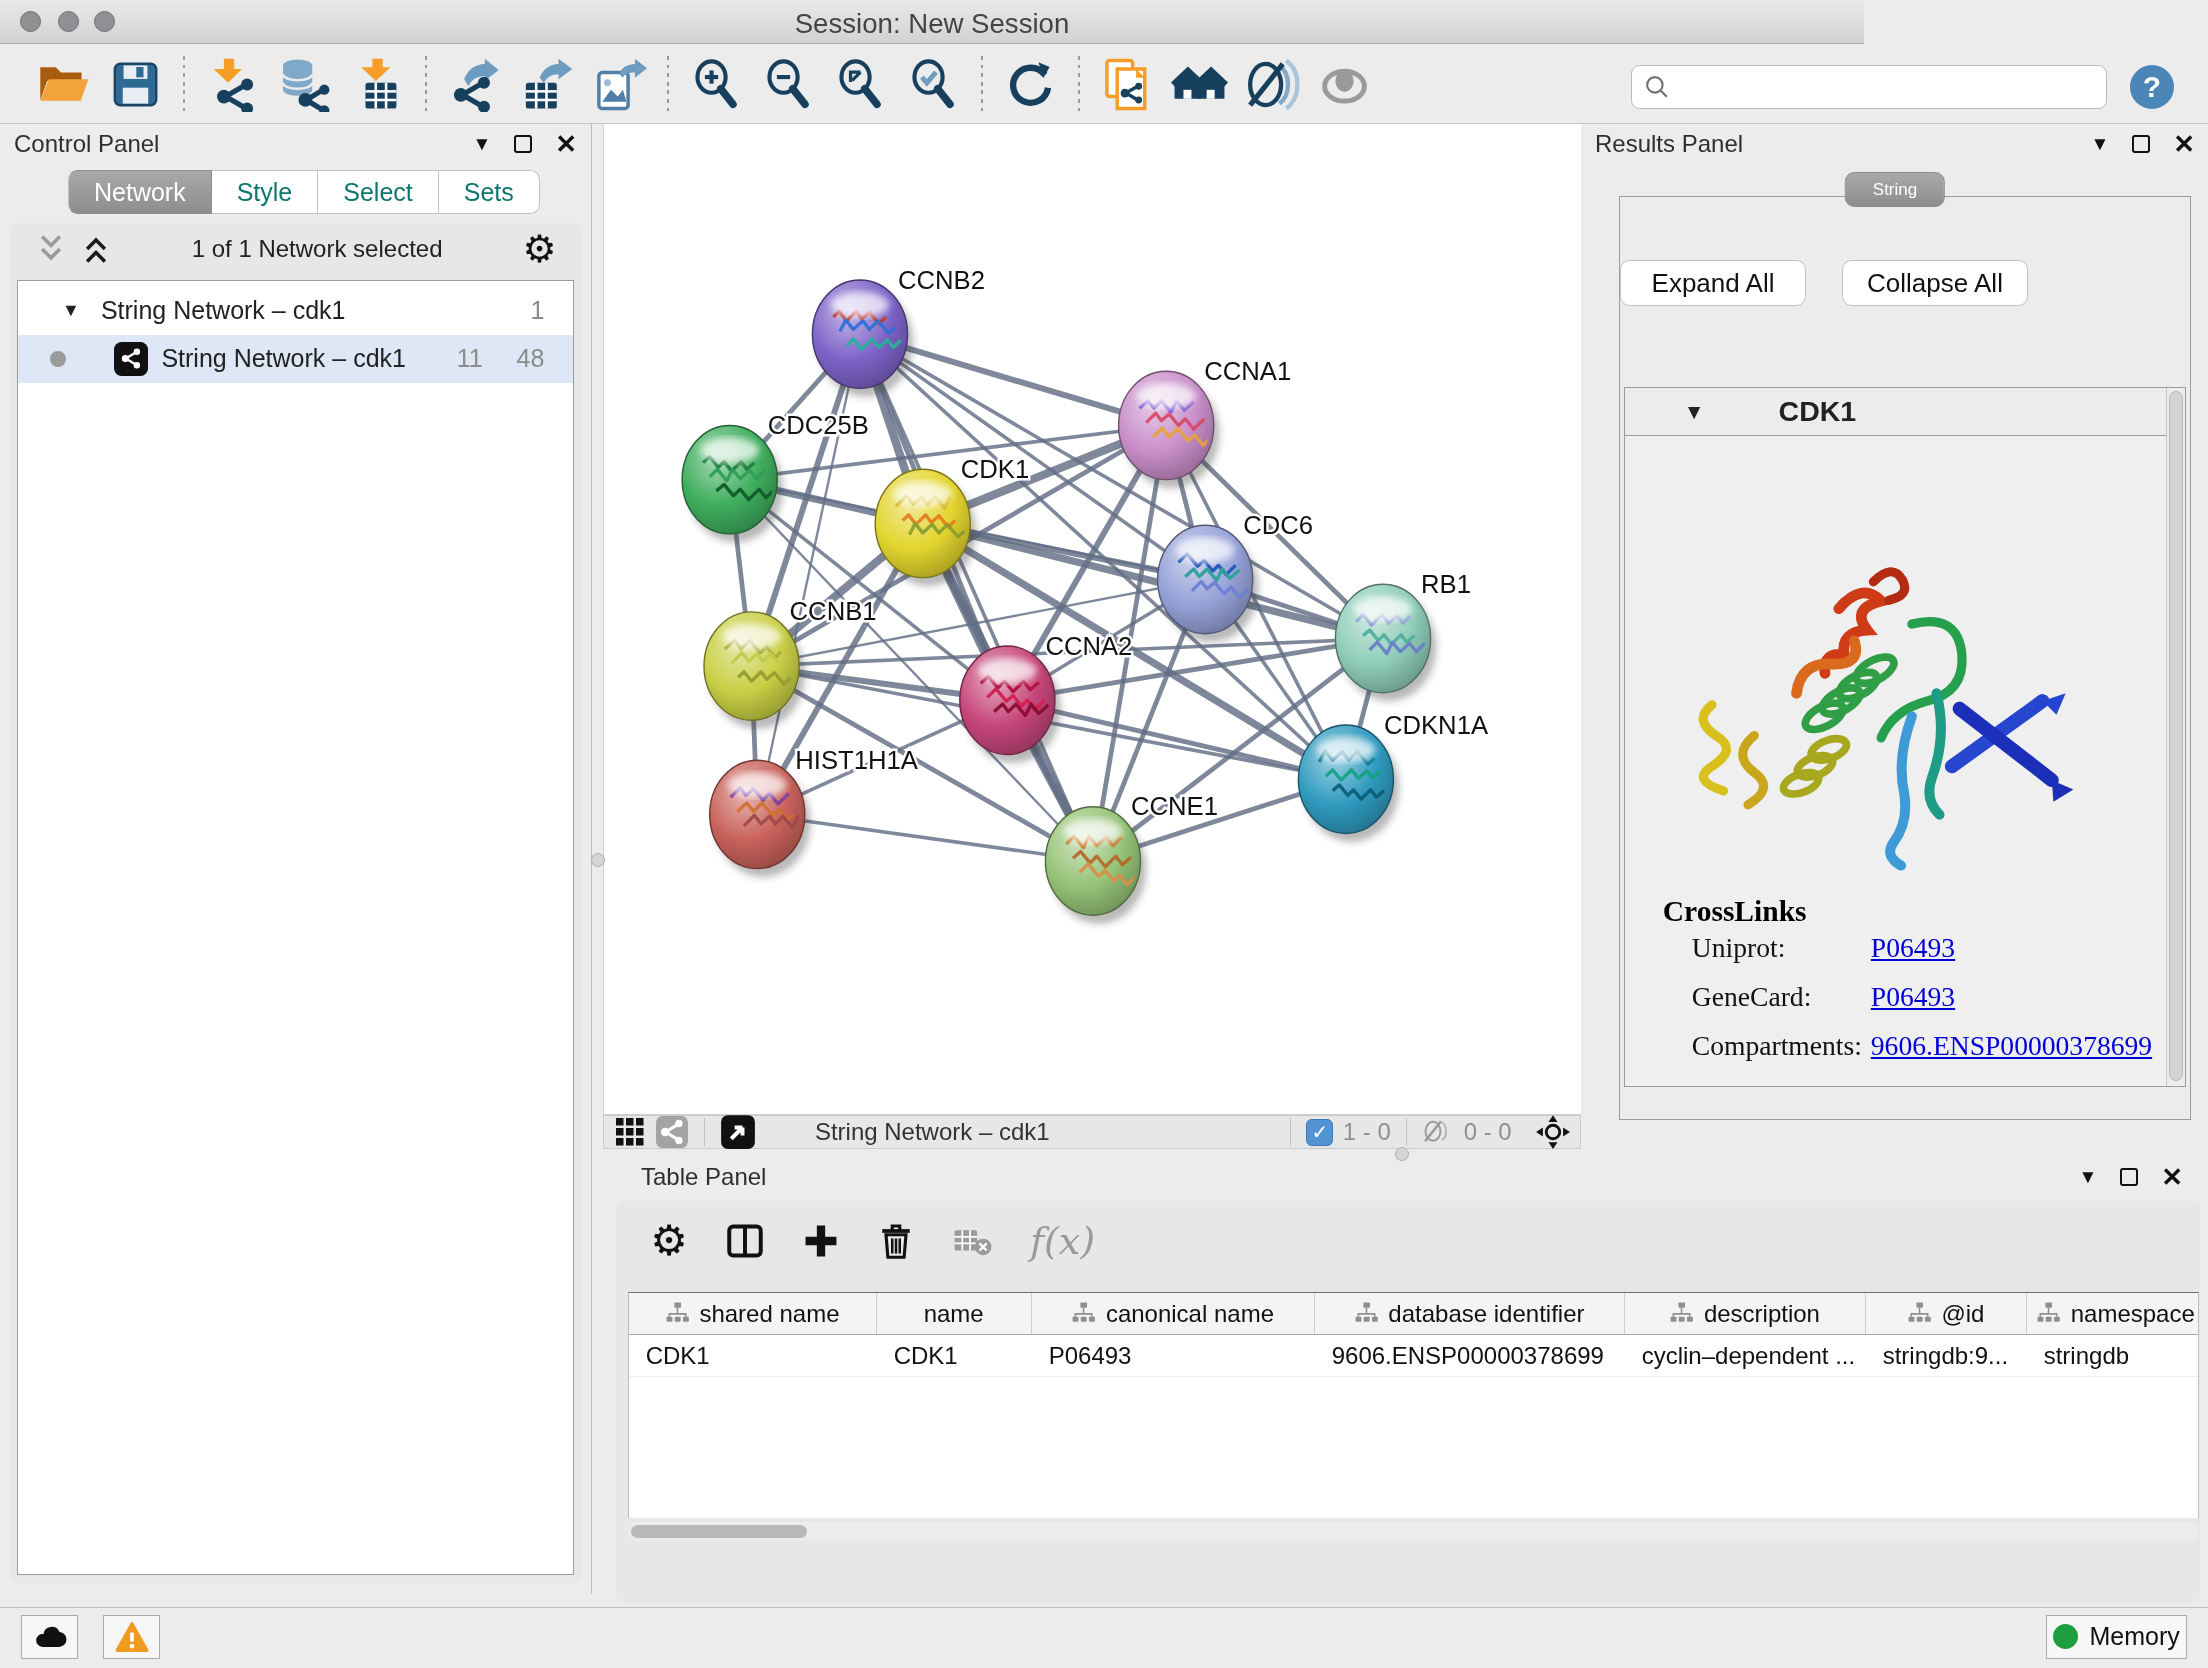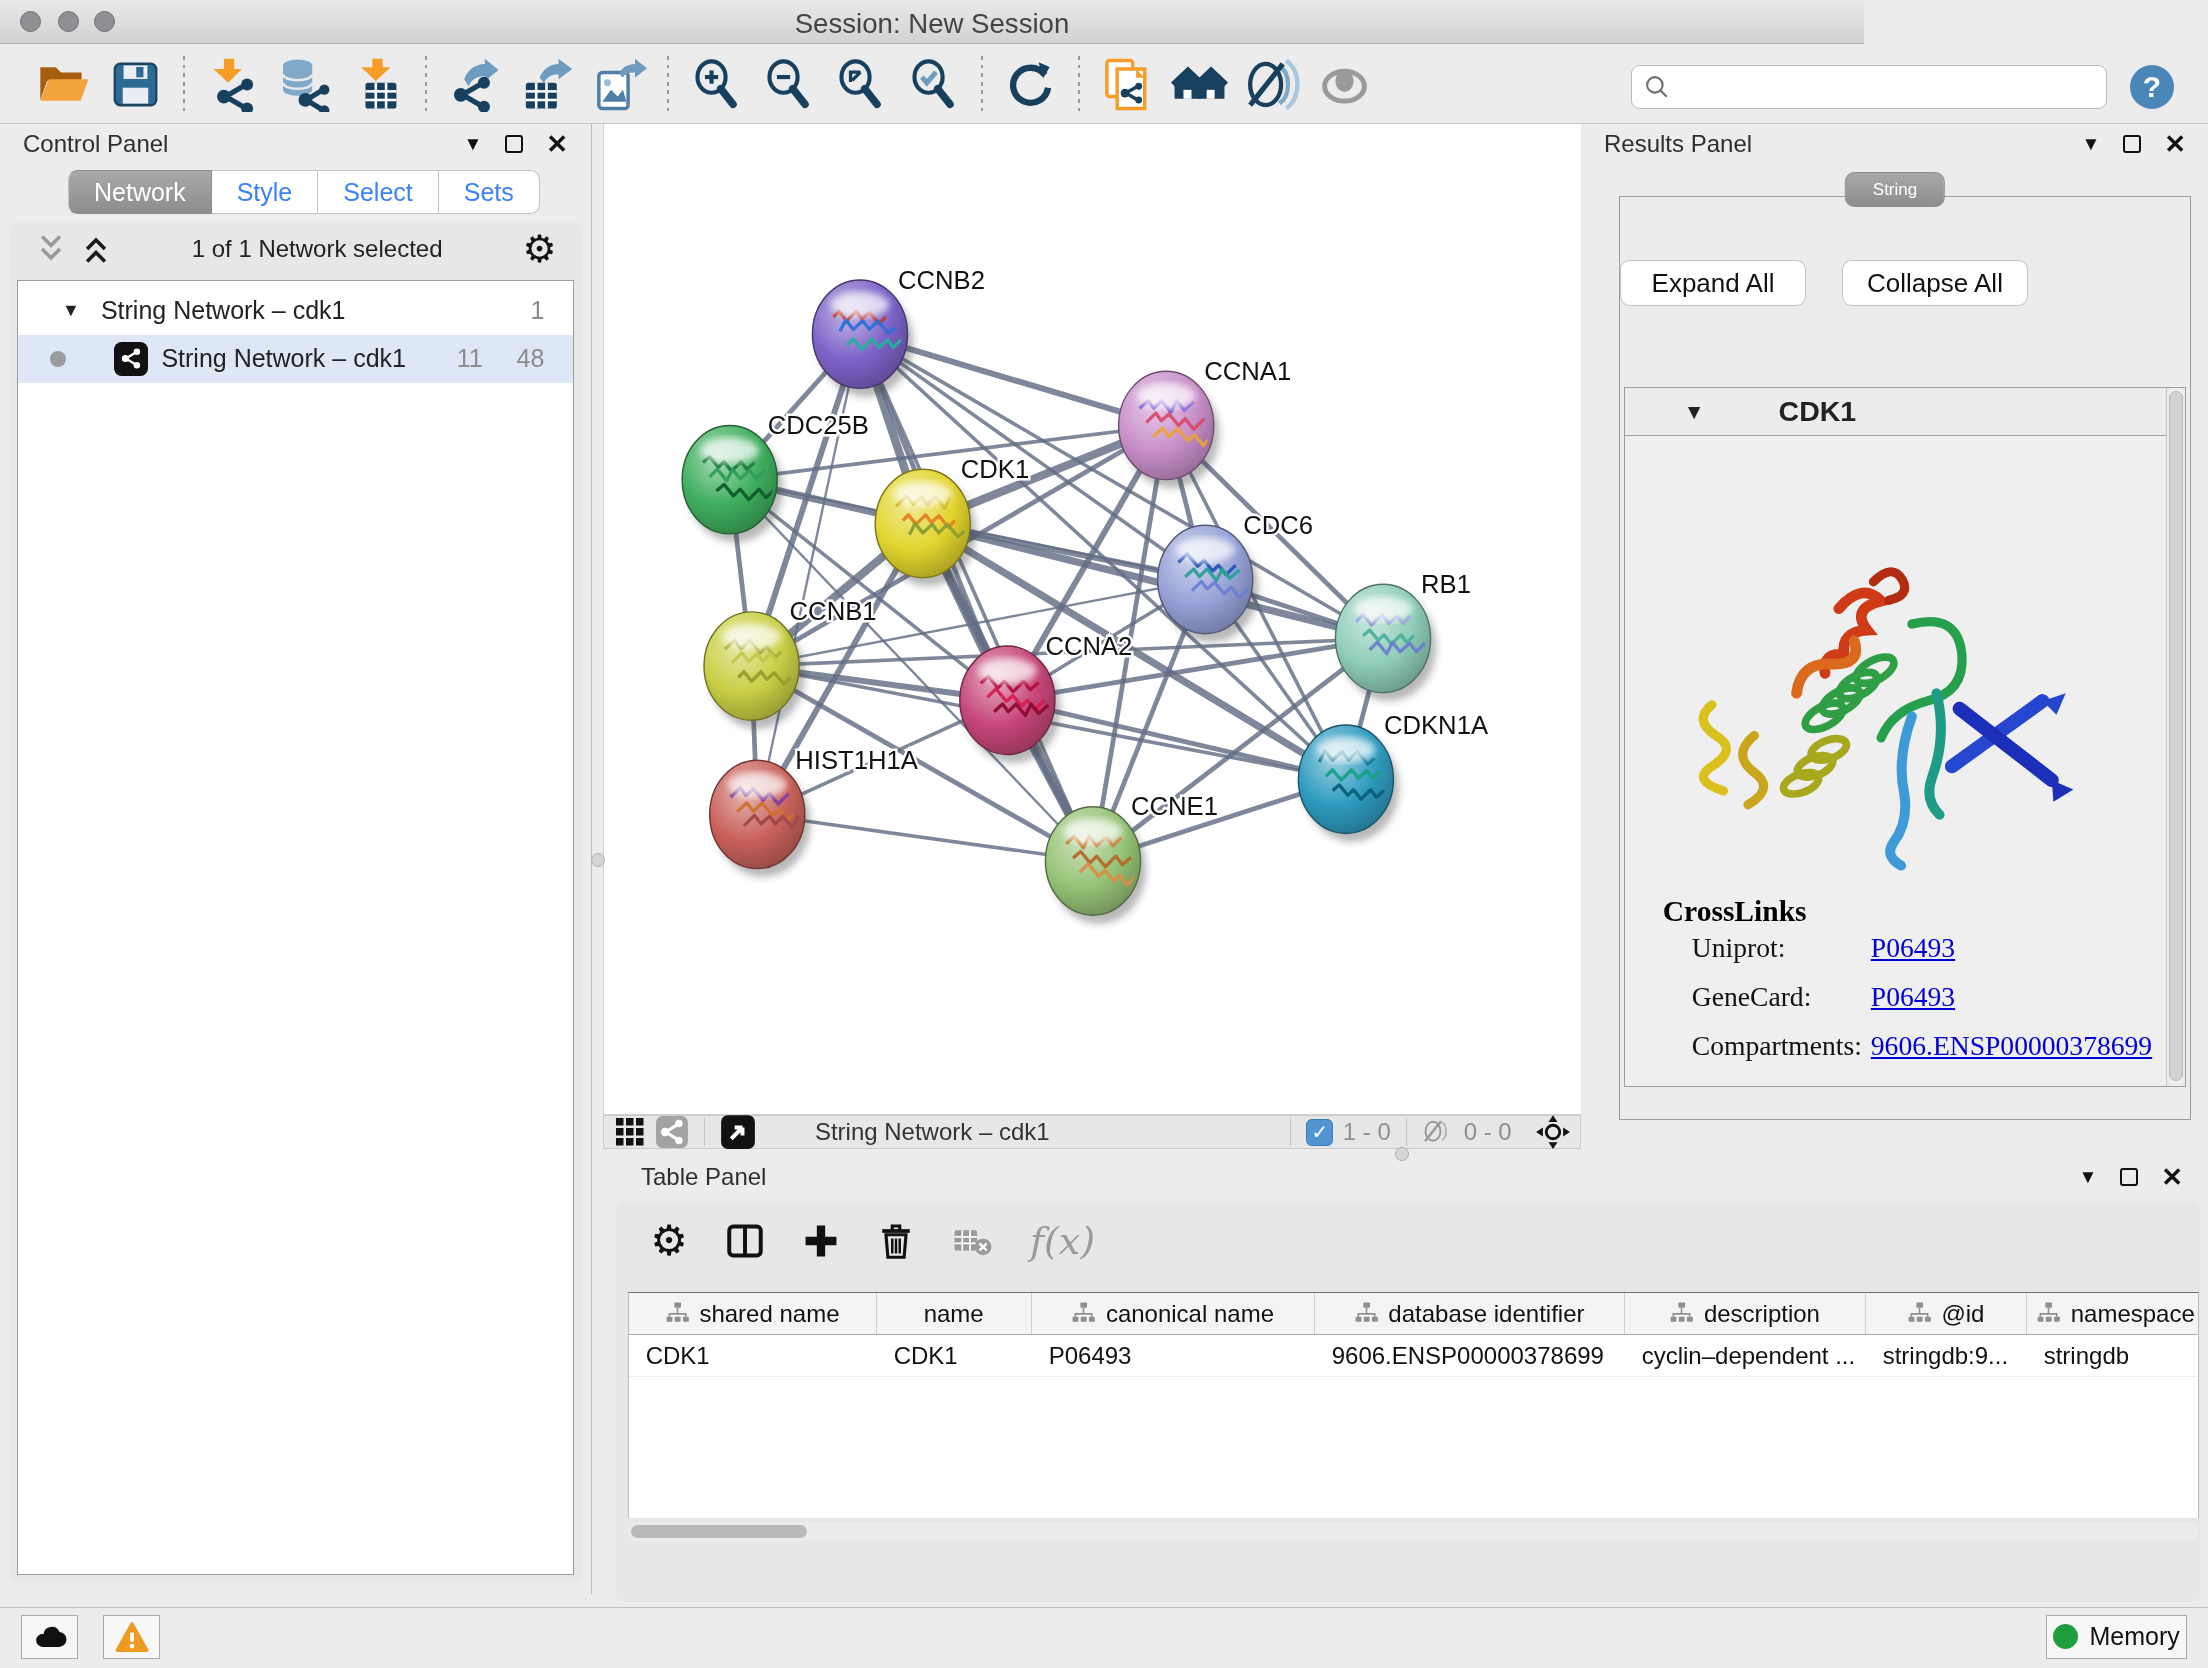--- a/index.html
+++ b/index.html
@@ -20,30 +20,30 @@
   .tb-ico { width:59px; height:59px; display:flex; align-items:center; justify-content:center; margin:0 6.7px; }
   .tb-sep { width:1.9px; height:57px; margin:0 11.4px;
     background-image:repeating-linear-gradient(#9a9a9a 0 3.8px, transparent 3.8px 8.6px); }
   #search-wrap { position:absolute; right:101px; top:20px; width:476px; height:44px;
     background:#fff; border:1px solid #b9b9b9; border-radius:8.6px; display:flex; align-items:center; }
   #search-input { border:none; outline:none; flex:1; height:38px; font-size:25px; background:transparent; }
   #help-btn { position:absolute; right:34px; top:20px; width:44px; height:44px; border-radius:50%;
     background:#4a86b8; color:#fff; font-size:30px; font-weight:bold; display:flex; align-items:center; justify-content:center; }
 
   
-  .panel-head { height:40px; display:flex; align-items:center; padding:0 23px; }
+  .panel-head { height:40px; display:flex; align-items:center; padding:0 14px; }
   .panel-title { font-size:24px; color:#2e2e2e; }
   .head-controls { margin-left:auto; display:flex; align-items:center; gap:23px; }
   .ctl-tri { font-size:19px; color:#111; }
   .ctl-box { width:18px; height:18px; border:2.9px solid #111; border-radius:2.9px; }
   .ctl-x { font-size:26px; font-weight:bold; color:#111; line-height:1; }
 
   .seg { display:flex; }
   .seg .seg-btn { height:44px; padding:0 25px; background:#fff; border:1px solid #c3c3c3; border-left:none;
-    font-size:25px; color:#3b82f6; display:flex; align-items:center; justify-content:center; }
+    font-size:25px; color:#0f766e; display:flex; align-items:center; justify-content:center; }
   .seg .seg-btn:first-child { border-left:1px solid #c3c3c3; border-radius:9.5px 0 0 9.5px; }
   .seg .seg-btn:last-child { border-radius:0 9.5px 9.5px 0; }
   .seg .sel { background:linear-gradient(#a9a9a9,#8d8d8d); color:#fff; border-color:#8d8d8d; }
 
   
   #control-panel { position:absolute; left:0; top:124px; width:592px; height:1470px;
     background:#ececec; border-right:1px solid #bdbdbd; }
   #cp-tabs { position:absolute; left:68px; top:46px; }
   #cp-inner { position:absolute; left:9.5px; right:9.5px; top:99px; bottom:11.4px;
     background:#e7e7e7; border-radius:7.6px; }

